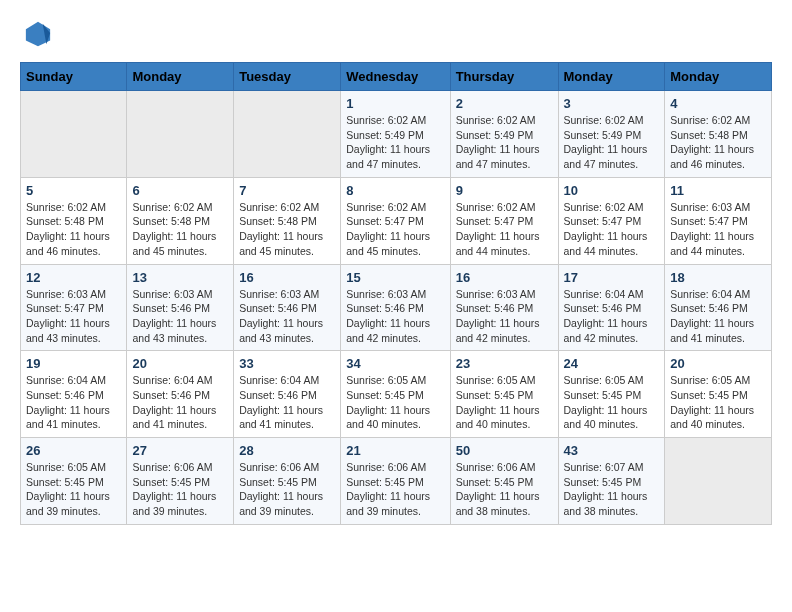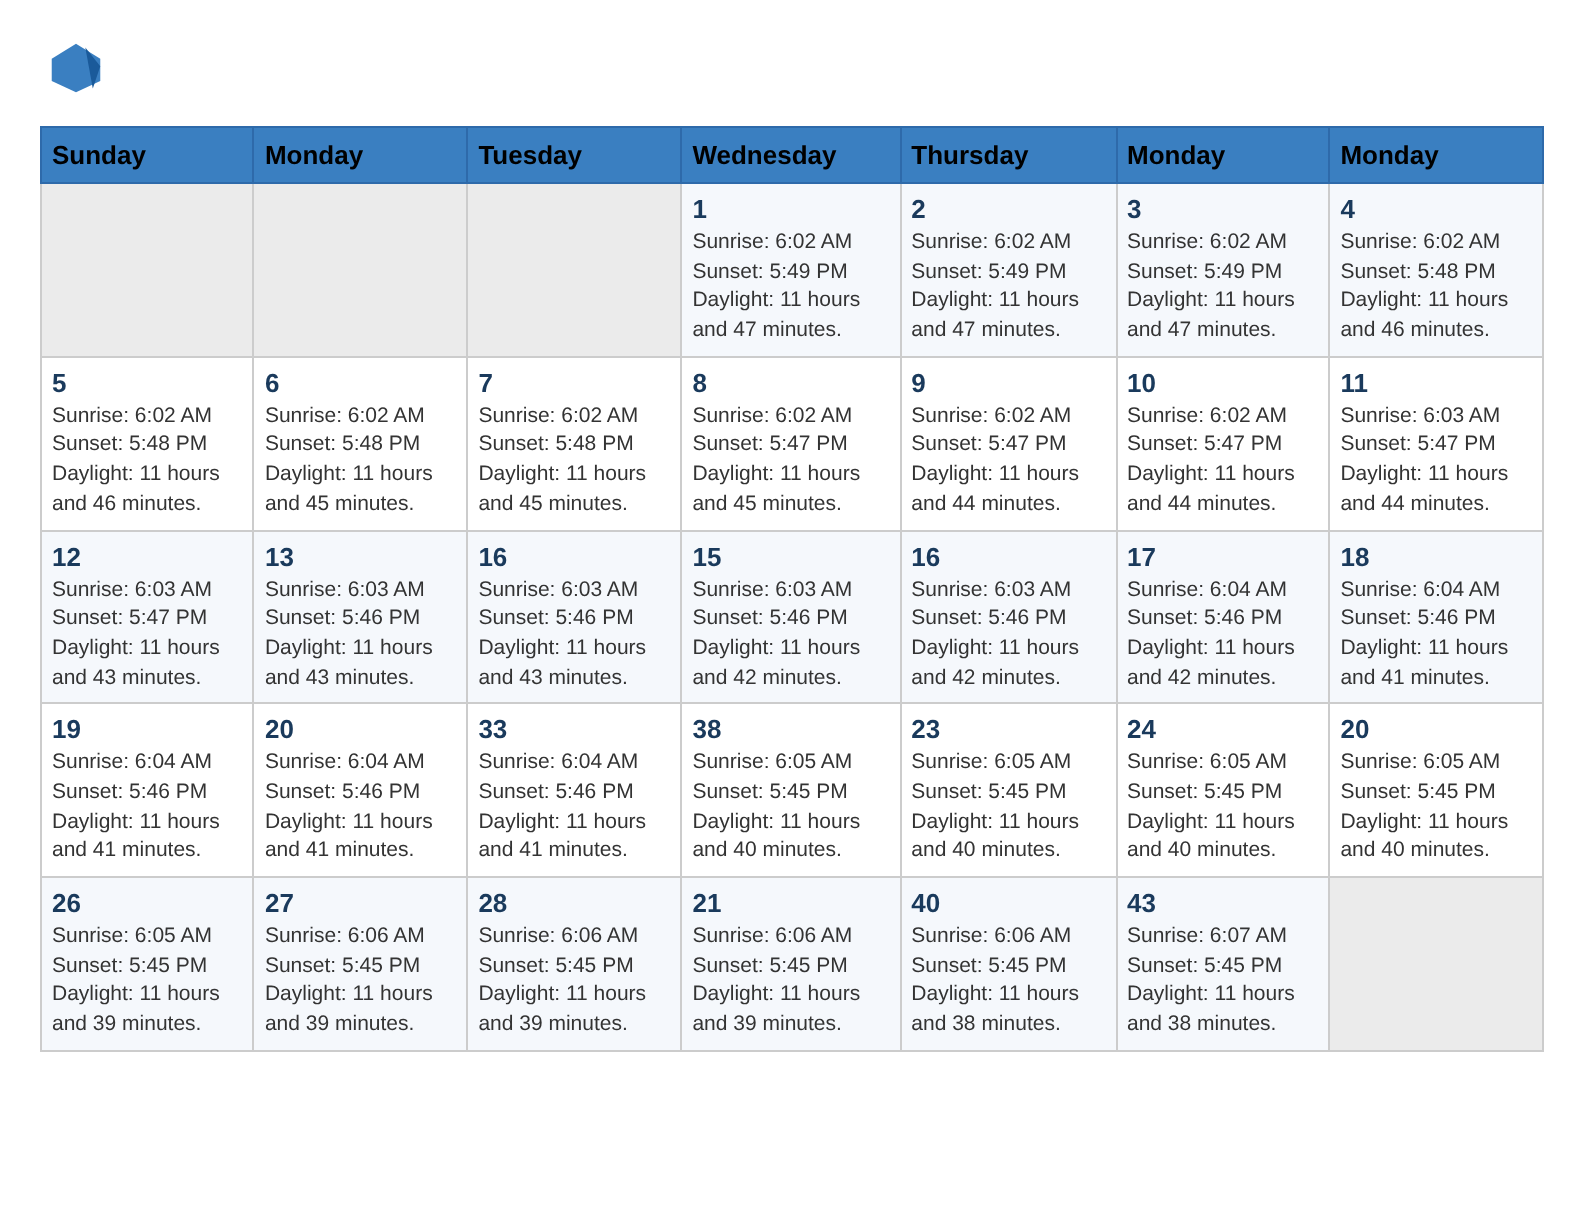--- a/index.html
+++ b/index.html
@@ -208,21 +208,21 @@
         </td>
         <td>
           <span class="day-num">20</span>
           <div class="day-info">Sunrise: 6:04 AM<br>Sunset: 5:46 PM<br>Daylight: 11 hours and 41 minutes.</div>
         </td>
         <td>
           <span class="day-num">33</span>
           <div class="day-info">Sunrise: 6:04 AM<br>Sunset: 5:46 PM<br>Daylight: 11 hours and 41 minutes.</div>
         </td>
         <td>
-          <span class="day-num">38</span>
+          <span class="day-num">34</span>
           <div class="day-info">Sunrise: 6:05 AM<br>Sunset: 5:45 PM<br>Daylight: 11 hours and 40 minutes.</div>
         </td>
         <td>
           <span class="day-num">23</span>
           <div class="day-info">Sunrise: 6:05 AM<br>Sunset: 5:45 PM<br>Daylight: 11 hours and 40 minutes.</div>
         </td>
         <td>
           <span class="day-num">24</span>
           <div class="day-info">Sunrise: 6:05 AM<br>Sunset: 5:45 PM<br>Daylight: 11 hours and 40 minutes.</div>
         </td>
@@ -242,21 +242,21 @@
         </td>
         <td>
           <span class="day-num">28</span>
           <div class="day-info">Sunrise: 6:06 AM<br>Sunset: 5:45 PM<br>Daylight: 11 hours and 39 minutes.</div>
         </td>
         <td>
           <span class="day-num">21</span>
           <div class="day-info">Sunrise: 6:06 AM<br>Sunset: 5:45 PM<br>Daylight: 11 hours and 39 minutes.</div>
         </td>
         <td>
-          <span class="day-num">40</span>
+          <span class="day-num">50</span>
           <div class="day-info">Sunrise: 6:06 AM<br>Sunset: 5:45 PM<br>Daylight: 11 hours and 38 minutes.</div>
         </td>
         <td>
           <span class="day-num">43</span>
           <div class="day-info">Sunrise: 6:07 AM<br>Sunset: 5:45 PM<br>Daylight: 11 hours and 38 minutes.</div>
         </td>
         <td class="empty-cell"></td>
       </tr>
     </tbody>
 </table>

